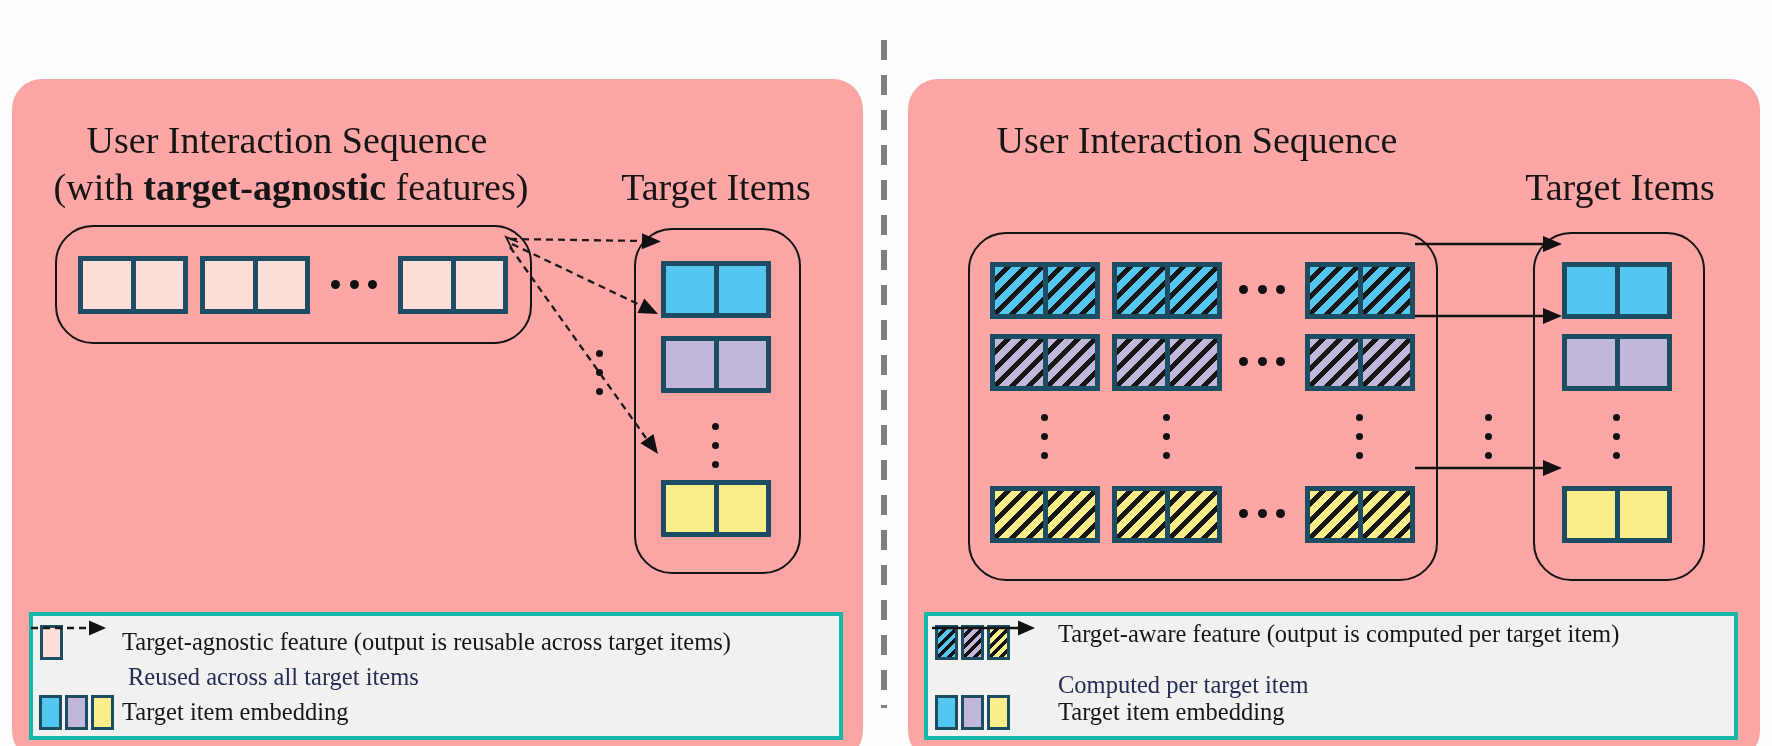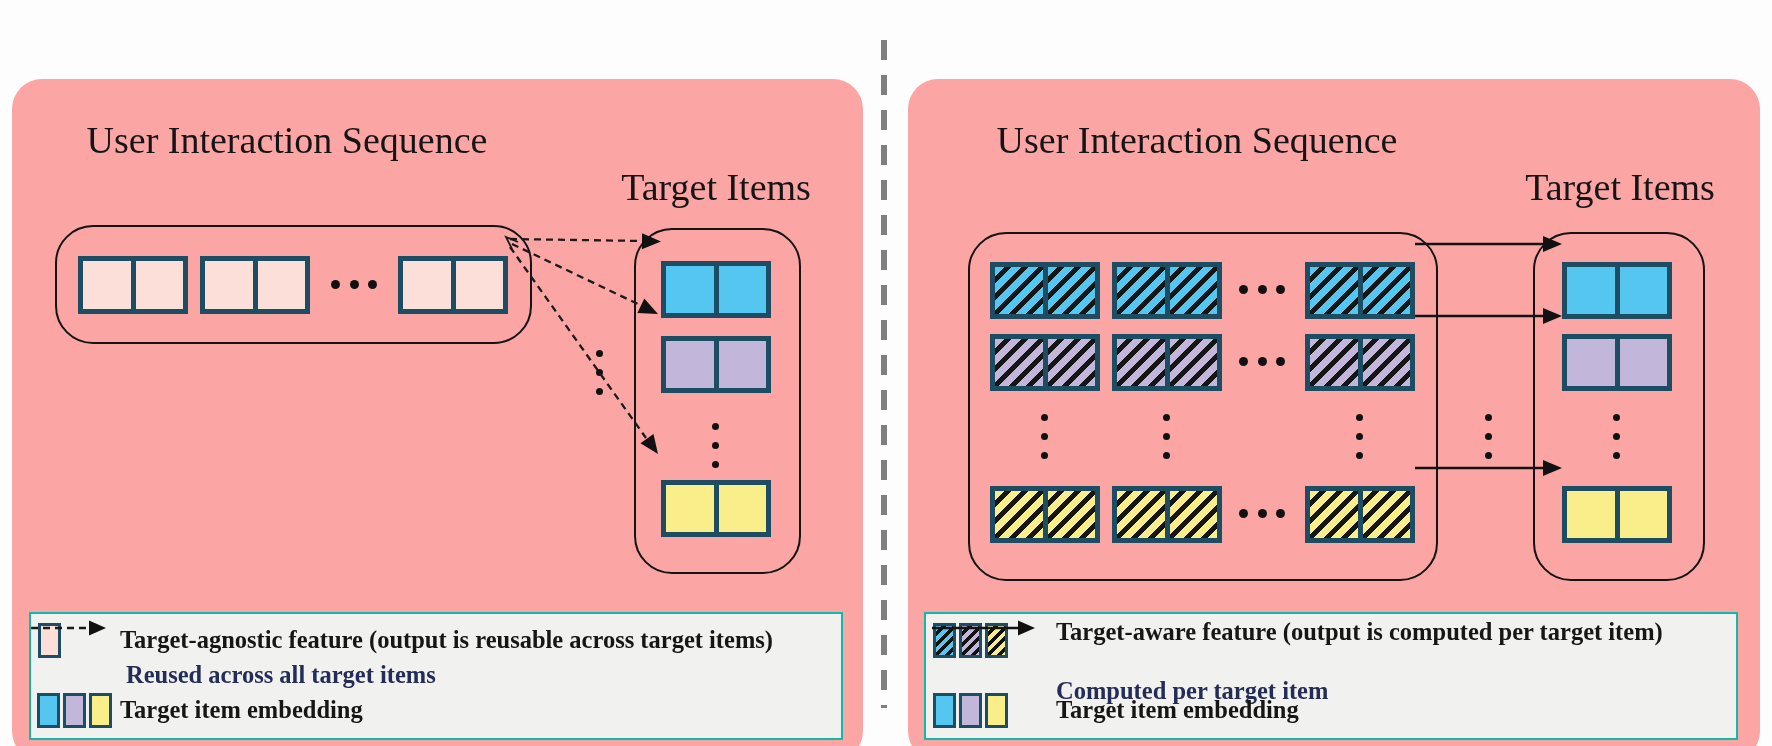--- a/index.html
+++ b/index.html
@@ -14,37 +14,38 @@
   .cell{flex:1;}
   .c-pink{background:#fcdfd8;} .c-blue{background:#54c6ef;}
   .c-purple{background:#c2b6db;} .c-yellow{background:#f9ee8a;}
   .h-blue{background:repeating-linear-gradient(135deg,#54c6ef 0 7px,#161616 7px 12px);}
   .h-purple{background:repeating-linear-gradient(135deg,#c2b6db 0 7px,#161616 7px 12px);}
   .h-yellow{background:repeating-linear-gradient(135deg,#f9ee8a 0 7px,#161616 7px 12px);}
   .hdots{position:absolute;width:46px;display:flex;justify-content:space-between;}
   .hdots i{width:9px;height:9px;border-radius:50%;background:#111;}
   .vdots{position:absolute;display:flex;flex-direction:column;gap:12px;align-items:center;}
   .vdots i{width:7px;height:7px;border-radius:50%;background:#111;}
-  .legend{position:absolute;background:#f1f1f0;border:2px solid #14b8a6;box-sizing:border-box;font-weight:bold;}
+  .legend{position:absolute;background:#f1f1f0;border:4px solid #14b8a6;box-sizing:border-box;}
   .ltext{position:absolute;font-size:24.5px;line-height:36px;white-space:nowrap;color:#161616;}
   .navy{color:#242d55;}
   .sw{position:absolute;width:23px;height:35px;border:3.5px solid #1d4d63;box-sizing:border-box;}
   .swh-blue{background:repeating-linear-gradient(135deg,#54c6ef 0 4px,#111 4px 7.5px);}
   .swh-purple{background:repeating-linear-gradient(135deg,#c2b6db 0 4px,#111 4px 7.5px);}
   .swh-yellow{background:repeating-linear-gradient(135deg,#f9ee8a 0 4px,#111 4px 7.5px);}
   .overlay{position:absolute;left:0;top:0;pointer-events:none;}
 </style>
 </head>
 <body>
 
 <div class="canvas">
 
   <div class="panel" style="left:12px;top:33px;width:851px;height:682px;">
 
     <div class="title" style="left:25px;top:39px;width:500px;">User Interaction Sequence</div>
+    <div class="title" style="left:17px;top:86px;width:524px;"><span>(with </span><b>target-agnostic</b><span> features)</span></div>
     <div class="title" style="left:597px;top:86px;width:214px;">Target Items</div>
 
     <div class="box" style="left:43px;top:146px;width:477px;height:119px;"></div>
     <div class="pair" style="left:66px;top:177px;">
         <div class="cell c-pink"></div>
         <div class="cell c-pink"></div>
       </div>
     <div class="pair" style="left:188px;top:177px;">
         <div class="cell c-pink"></div>
         <div class="cell c-pink"></div>
@@ -197,21 +198,21 @@
     <div class="pair" style="left:654px;top:407px;height:57px;">
         <div class="cell c-yellow"></div>
         <div class="cell c-yellow"></div>
       </div>
 
     <div class="legend" style="left:16px;top:533px;width:814px;height:128px;">
       <div class="sw swh-blue" style="left:7px;top:9px;"></div>
       <div class="sw swh-purple" style="left:33px;top:9px;"></div>
       <div class="sw swh-yellow" style="left:59px;top:9px;"></div>
       <div class="ltext" style="left:130px;top:0;">Target-aware feature (output is computed per target item)</div>
-      <div class="ltext navy" style="left:130px;top:59px;text-align:center;">Computed per target item</div>
+      <div class="ltext navy" style="left:130px;top:51px;text-align:center;">Computed per target item</div>
       <div class="sw c-blue" style="left:7px;top:79px;"></div>
       <div class="sw c-purple" style="left:33px;top:79px;"></div>
       <div class="sw c-yellow" style="left:59px;top:79px;"></div>
       <div class="ltext" style="left:130px;top:78px;">Target item embedding</div>
     </div>
   </div>
 
   <svg class="overlay" width="1772" height="746" viewBox="0 0 1772 746">
 
     <g stroke="#1a1a1a" stroke-width="2.3" stroke-dasharray="7 5" fill="none">

